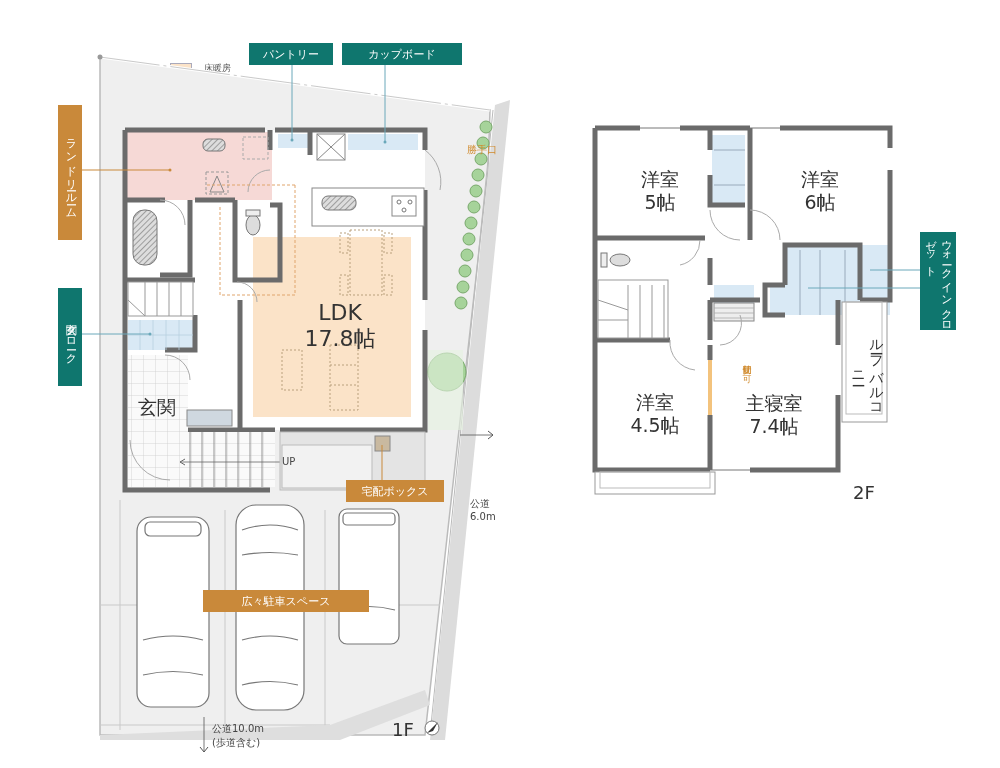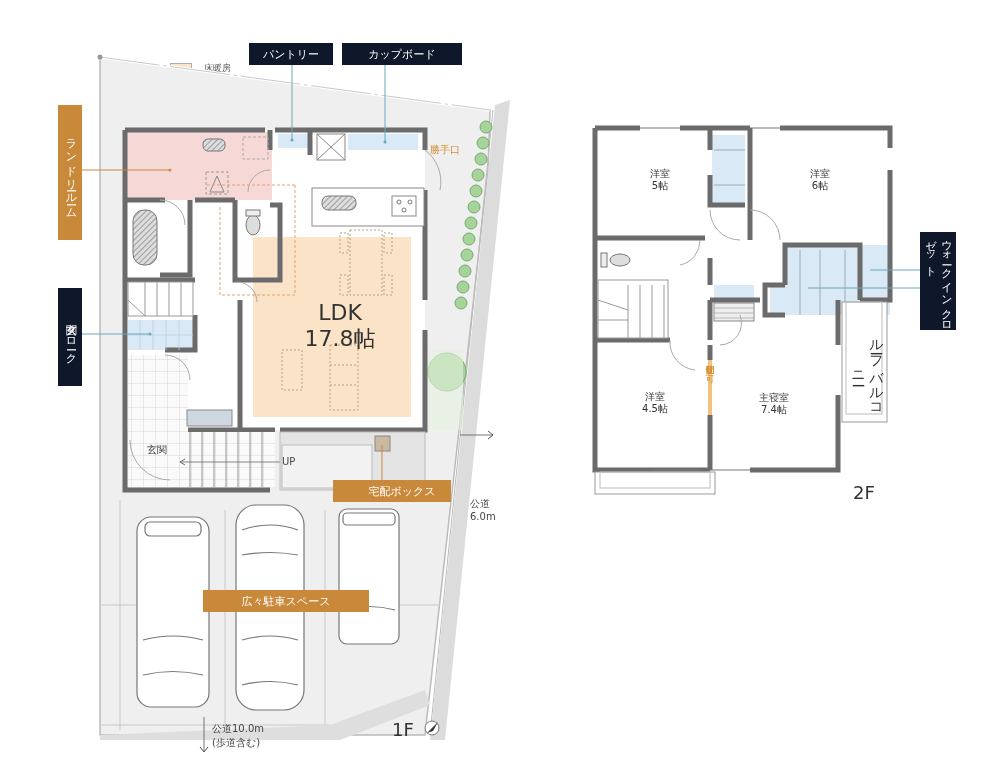--- a/index.html
+++ b/index.html
@@ -2,27 +2,27 @@
 <html><head>
 <meta charset="utf-8">
 <style>
   html,body{margin:0;padding:0;background:#ffffff;}
   body{width:1000px;height:768px;position:relative;overflow:hidden;font-family:"DejaVu Sans",sans-serif;color:#333;}
   svg{position:absolute;left:0;top:0;}
   .legend{position:absolute;top:30px;left:100px;display:flex;align-items:center;gap:6px;font-size:9px;color:#555;}
   .legend .sw{width:20px;height:9px;border:1px solid #aab;display:inline-block;}
   .legend .item{display:flex;align-items:center;gap:12px;margin-right:12px;margin-top:32px;}
   .tag{position:absolute;color:#fff;font-size:11px;display:flex;align-items:center;justify-content:center;white-space:nowrap;}
-  .tag.blue{background:#0f172a;}
+  .tag.blue{background:#0f766e;}
   .tag.orange{background:#c9893a;}
   .tag.vert{writing-mode:vertical-rl;letter-spacing:1px;}
-  .room-label{position:absolute;text-align:center;font-size:10px;color:#333;line-height:1.2;white-space:nowrap;}
+  .room-label{position:absolute;text-align:center;font-size:19px;color:#333;line-height:1.2;white-space:nowrap;}
   .room-label.big{font-size:22px;}
   .small{position:absolute;font-size:10px;color:#444;white-space:nowrap;}
-  .small.orange{color:#d08a2c;}
+  .small.orange{color:#d08a2c;margin-left:37px;}
   .floor-label{position:absolute;font-size:18px;color:#333;}
 </style>
 </head>
 <body>
 
 <div class="legend">
   <div class="item">
     <span class="sw" style="background:#d9e9f5"></span>
     <span>収納</span>
   </div>
@@ -315,32 +315,32 @@
   </div>
 <div class="tag blue" style="left:342px;top:43px;width:120px;height:22px;">
     <span>カップボード</span>
   </div>
 <div class="tag orange vert" style="left:58px;top:105px;width:24px;height:135px;">
     <span>ランドリールーム</span>
   </div>
 <div class="tag blue vert" style="left:58px;top:288px;width:24px;height:98px;">
     <span>玄関クローク</span>
   </div>
-<div class="tag orange" style="left:333px;top:480px;width:98px;height:22px;padding-left:20px;">
+<div class="tag orange" style="left:346px;top:480px;width:98px;height:22px;">
     <span>宅配ボックス</span>
   </div>
 <div class="tag orange" style="left:203px;top:590px;width:166px;height:22px;">
     <span>広々駐車スペース</span>
   </div>
 
 <div class="room-label big" style="left:300px;top:300px;width:80px;">
   <div>LDK</div>
   <div>17.8帖</div>
 </div>
-<div class="room-label" style="left:137px;top:396px;width:40px;margin-top:48px;">玄関</div>
+<div class="room-label" style="left:137px;top:396px;width:40px;">玄関</div>
 <div class="small orange" style="left:430px;top:143px;">勝手口</div>
 <div class="small" style="left:282px;top:456px;">UP</div>
 <div class="small" style="left:470px;top:449px;margin-top:48px;">
   <div>公道</div>
   <div>6.0m</div>
 </div>
 <div class="small" style="left:212px;top:722px;line-height:14px;">
   <div>公道10.0m</div>
   <div>(歩道含む)</div>
 </div>

